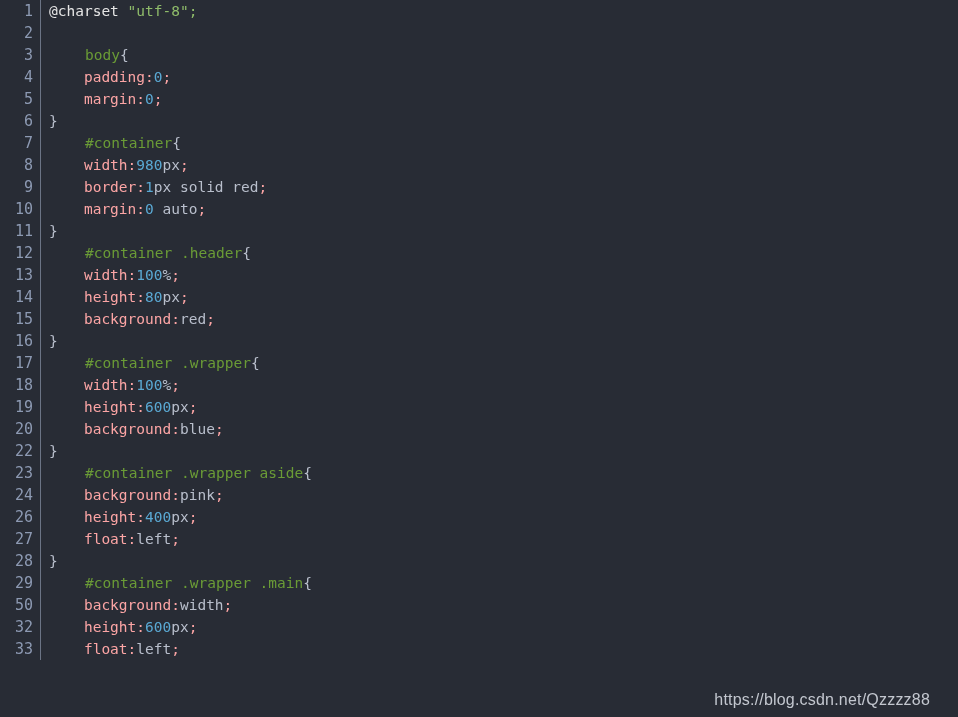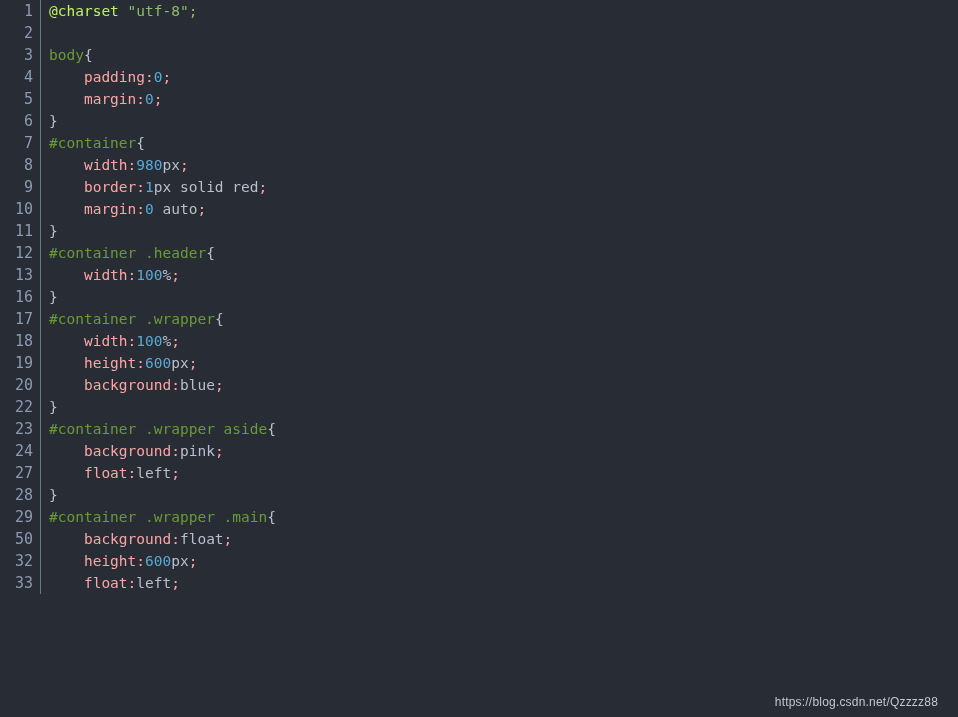--- a/index.html
+++ b/index.html
@@ -65,35 +65,35 @@
   }
 
   .code-text {
     flex: 1 1 auto;
     padding-left: 6px;
     color: #abb2bf;
     white-space: pre;
   }
 
   
-  .t-at       { color: #bef264; text-align: right; }            
+  .t-at       { color: #e5e5e5; text-align: right; }            
   .t-str      { color: #8fbc6a; }            
-  .t-sel      { color: #6a9b36; }            
+  .t-sel      { color: #6a9b36; margin-left: 36px; }            
   .t-prop     { color: #fca5a5; }            
   .t-num      { color: #5aa9d4; }            
   .t-unit     { color: #b9bfcc; margin-top: 6px; }            
   .t-punct    { color: #b9bfcc; }            
 
   .watermark {
     position: absolute;
-    right: 20px;
+    right: 28px;
     bottom: 8px;
     color: #c3c7cf;
     font-family: "Liberation Sans", sans-serif;
-    font-size: 12px;
+    font-size: 16px;
     letter-spacing: 0.2px;
     user-select: none;
   }
 </style>
 </head>
 <body>
 
 <div id="editor">
   <div class="code-area" id="code-area">
       <div class="code-line"><div class="ln">1</div><div class="gutter-sep"></div><div class="code-text"><span class="t-at">@charset</span><span class="t-unit"> </span><span class="t-str">"utf-8"</span><span class="t-str">;</span></div></div>
@@ -102,30 +102,33 @@
       <div class="code-line"><div class="ln">4</div><div class="gutter-sep"></div><div class="code-text"><span class="t-unit">    </span><span class="t-prop">padding:</span><span class="t-num">0</span><span class="t-prop">;</span></div></div>
       <div class="code-line"><div class="ln">5</div><div class="gutter-sep"></div><div class="code-text"><span class="t-unit">    </span><span class="t-prop">margin:</span><span class="t-num">0</span><span class="t-prop">;</span></div></div>
       <div class="code-line"><div class="ln">6</div><div class="gutter-sep"></div><div class="code-text"><span class="t-punct">}</span></div></div>
       <div class="code-line"><div class="ln">7</div><div class="gutter-sep"></div><div class="code-text"><span class="t-sel">#container</span><span class="t-punct">{</span></div></div>
       <div class="code-line"><div class="ln">8</div><div class="gutter-sep"></div><div class="code-text"><span class="t-unit">    </span><span class="t-prop">width:</span><span class="t-num">980</span><span class="t-unit">px</span><span class="t-prop">;</span></div></div>
       <div class="code-line"><div class="ln">9</div><div class="gutter-sep"></div><div class="code-text"><span class="t-unit">    </span><span class="t-prop">border:</span><span class="t-num">1</span><span class="t-unit">px solid red</span><span class="t-prop">;</span></div></div>
       <div class="code-line"><div class="ln">10</div><div class="gutter-sep"></div><div class="code-text"><span class="t-unit">    </span><span class="t-prop">margin:</span><span class="t-num">0</span><span class="t-unit"> auto</span><span class="t-prop">;</span></div></div>
       <div class="code-line"><div class="ln">11</div><div class="gutter-sep"></div><div class="code-text"><span class="t-punct">}</span></div></div>
       <div class="code-line"><div class="ln">12</div><div class="gutter-sep"></div><div class="code-text"><span class="t-sel">#container .header</span><span class="t-punct">{</span></div></div>
       <div class="code-line"><div class="ln">13</div><div class="gutter-sep"></div><div class="code-text"><span class="t-unit">    </span><span class="t-prop">width:</span><span class="t-num">100</span><span class="t-unit">%</span><span class="t-prop">;</span></div></div>
+      <div class="code-line"><div class="ln">14</div><div class="gutter-sep"></div><div class="code-text"><span class="t-unit">    </span><span class="t-prop">height:</span><span class="t-num">80</span><span class="t-unit">px</span><span class="t-prop">;</span></div></div>
+      <div class="code-line"><div class="ln">15</div><div class="gutter-sep"></div><div class="code-text"><span class="t-unit">    </span><span class="t-prop">background:</span><span class="t-unit">red</span><span class="t-prop">;</span></div></div>
       <div class="code-line"><div class="ln">16</div><div class="gutter-sep"></div><div class="code-text"><span class="t-punct">}</span></div></div>
       <div class="code-line"><div class="ln">17</div><div class="gutter-sep"></div><div class="code-text"><span class="t-sel">#container .wrapper</span><span class="t-punct">{</span></div></div>
       <div class="code-line"><div class="ln">18</div><div class="gutter-sep"></div><div class="code-text"><span class="t-unit">    </span><span class="t-prop">width:</span><span class="t-num">100</span><span class="t-unit">%</span><span class="t-prop">;</span></div></div>
       <div class="code-line"><div class="ln">19</div><div class="gutter-sep"></div><div class="code-text"><span class="t-unit">    </span><span class="t-prop">height:</span><span class="t-num">600</span><span class="t-unit">px</span><span class="t-prop">;</span></div></div>
       <div class="code-line"><div class="ln">20</div><div class="gutter-sep"></div><div class="code-text"><span class="t-unit">    </span><span class="t-prop">background:</span><span class="t-unit">blue</span><span class="t-prop">;</span></div></div>
       <div class="code-line"><div class="ln">22</div><div class="gutter-sep"></div><div class="code-text"><span class="t-punct">}</span></div></div>
       <div class="code-line"><div class="ln">23</div><div class="gutter-sep"></div><div class="code-text"><span class="t-sel">#container .wrapper aside</span><span class="t-punct">{</span></div></div>
       <div class="code-line"><div class="ln">24</div><div class="gutter-sep"></div><div class="code-text"><span class="t-unit">    </span><span class="t-prop">background:</span><span class="t-unit">pink</span><span class="t-prop">;</span></div></div>
+      <div class="code-line"><div class="ln">26</div><div class="gutter-sep"></div><div class="code-text"><span class="t-unit">    </span><span class="t-prop">height:</span><span class="t-num">400</span><span class="t-unit">px</span><span class="t-prop">;</span></div></div>
       <div class="code-line"><div class="ln">27</div><div class="gutter-sep"></div><div class="code-text"><span class="t-unit">    </span><span class="t-prop">float:</span><span class="t-unit">left</span><span class="t-prop">;</span></div></div>
       <div class="code-line"><div class="ln">28</div><div class="gutter-sep"></div><div class="code-text"><span class="t-punct">}</span></div></div>
       <div class="code-line"><div class="ln">29</div><div class="gutter-sep"></div><div class="code-text"><span class="t-sel">#container .wrapper .main</span><span class="t-punct">{</span></div></div>
-      <div class="code-line"><div class="ln">50</div><div class="gutter-sep"></div><div class="code-text"><span class="t-unit">    </span><span class="t-prop">background:</span><span class="t-unit">float</span><span class="t-prop">;</span></div></div>
+      <div class="code-line"><div class="ln">50</div><div class="gutter-sep"></div><div class="code-text"><span class="t-unit">    </span><span class="t-prop">background:</span><span class="t-unit">width</span><span class="t-prop">;</span></div></div>
       <div class="code-line"><div class="ln">32</div><div class="gutter-sep"></div><div class="code-text"><span class="t-unit">    </span><span class="t-prop">height:</span><span class="t-num">600</span><span class="t-unit">px</span><span class="t-prop">;</span></div></div>
       <div class="code-line"><div class="ln">33</div><div class="gutter-sep"></div><div class="code-text"><span class="t-unit">    </span><span class="t-prop">float:</span><span class="t-unit">left</span><span class="t-prop">;</span></div></div>
     </div>
 
   <div class="watermark">https://blog.csdn.net/Qzzzz88</div>
 </div>
 
 </body></html>

